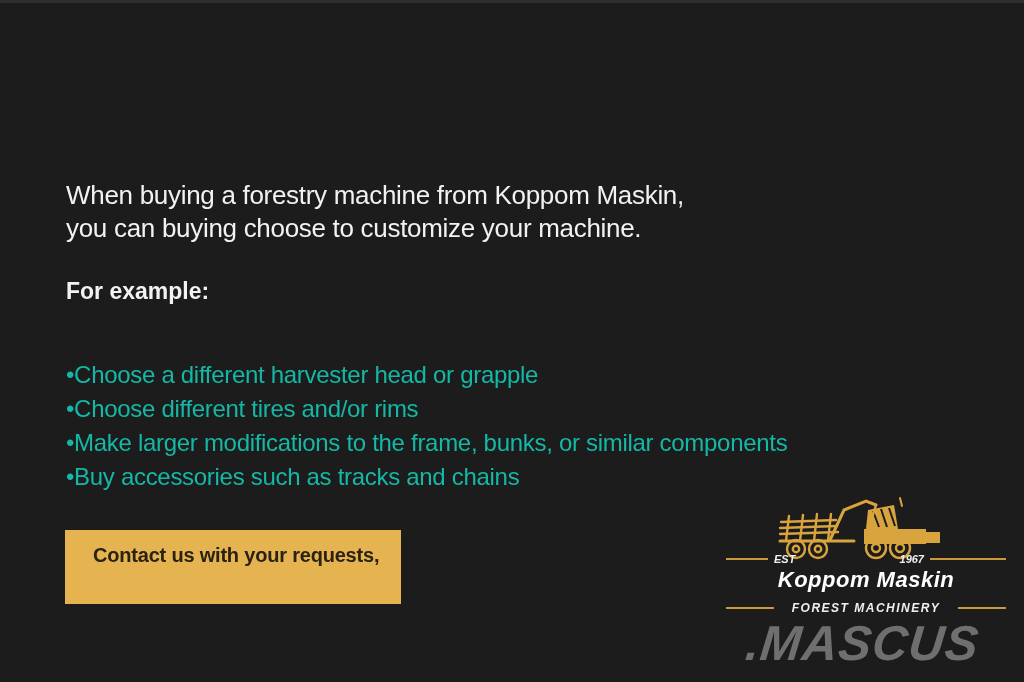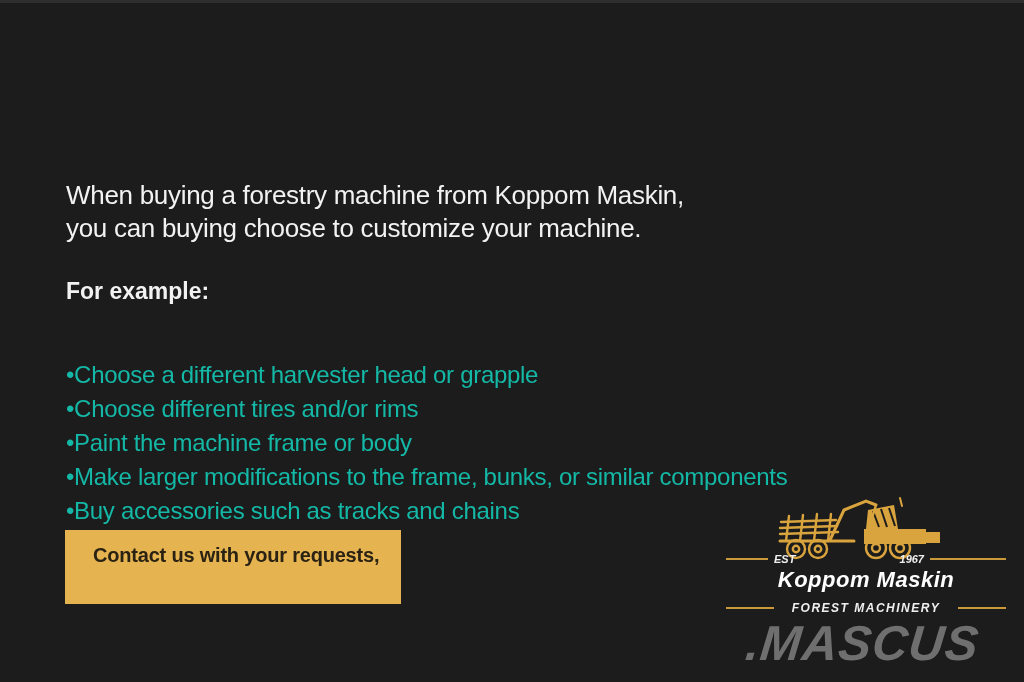--- a/index.html
+++ b/index.html
@@ -104,21 +104,20 @@
   <div class="intro">
     <div>When buying a forestry machine from Koppom Maskin,</div>
     <div>you can buying choose to customize your machine.</div>
   </div>
 
   <div class="for-example">For example:</div>
 
   <div class="bullets">
     <div>•Choose a different harvester head or grapple</div>
     <div>•Choose different tires and/or rims</div>
-    <div>•Paint the machine frame or body</div>
     <div>•Make larger modifications to the frame, bunks, or similar components</div>
     <div>•Buy accessories such as tracks and chains</div>
   </div>
 
   <div class="contact">
     <div class="line">Contact us with your requests,</div>
   </div>
 
   <div class="logo">
     <svg class="machine" width="170" height="64" viewBox="0 0 170 64" aria-hidden="true">

